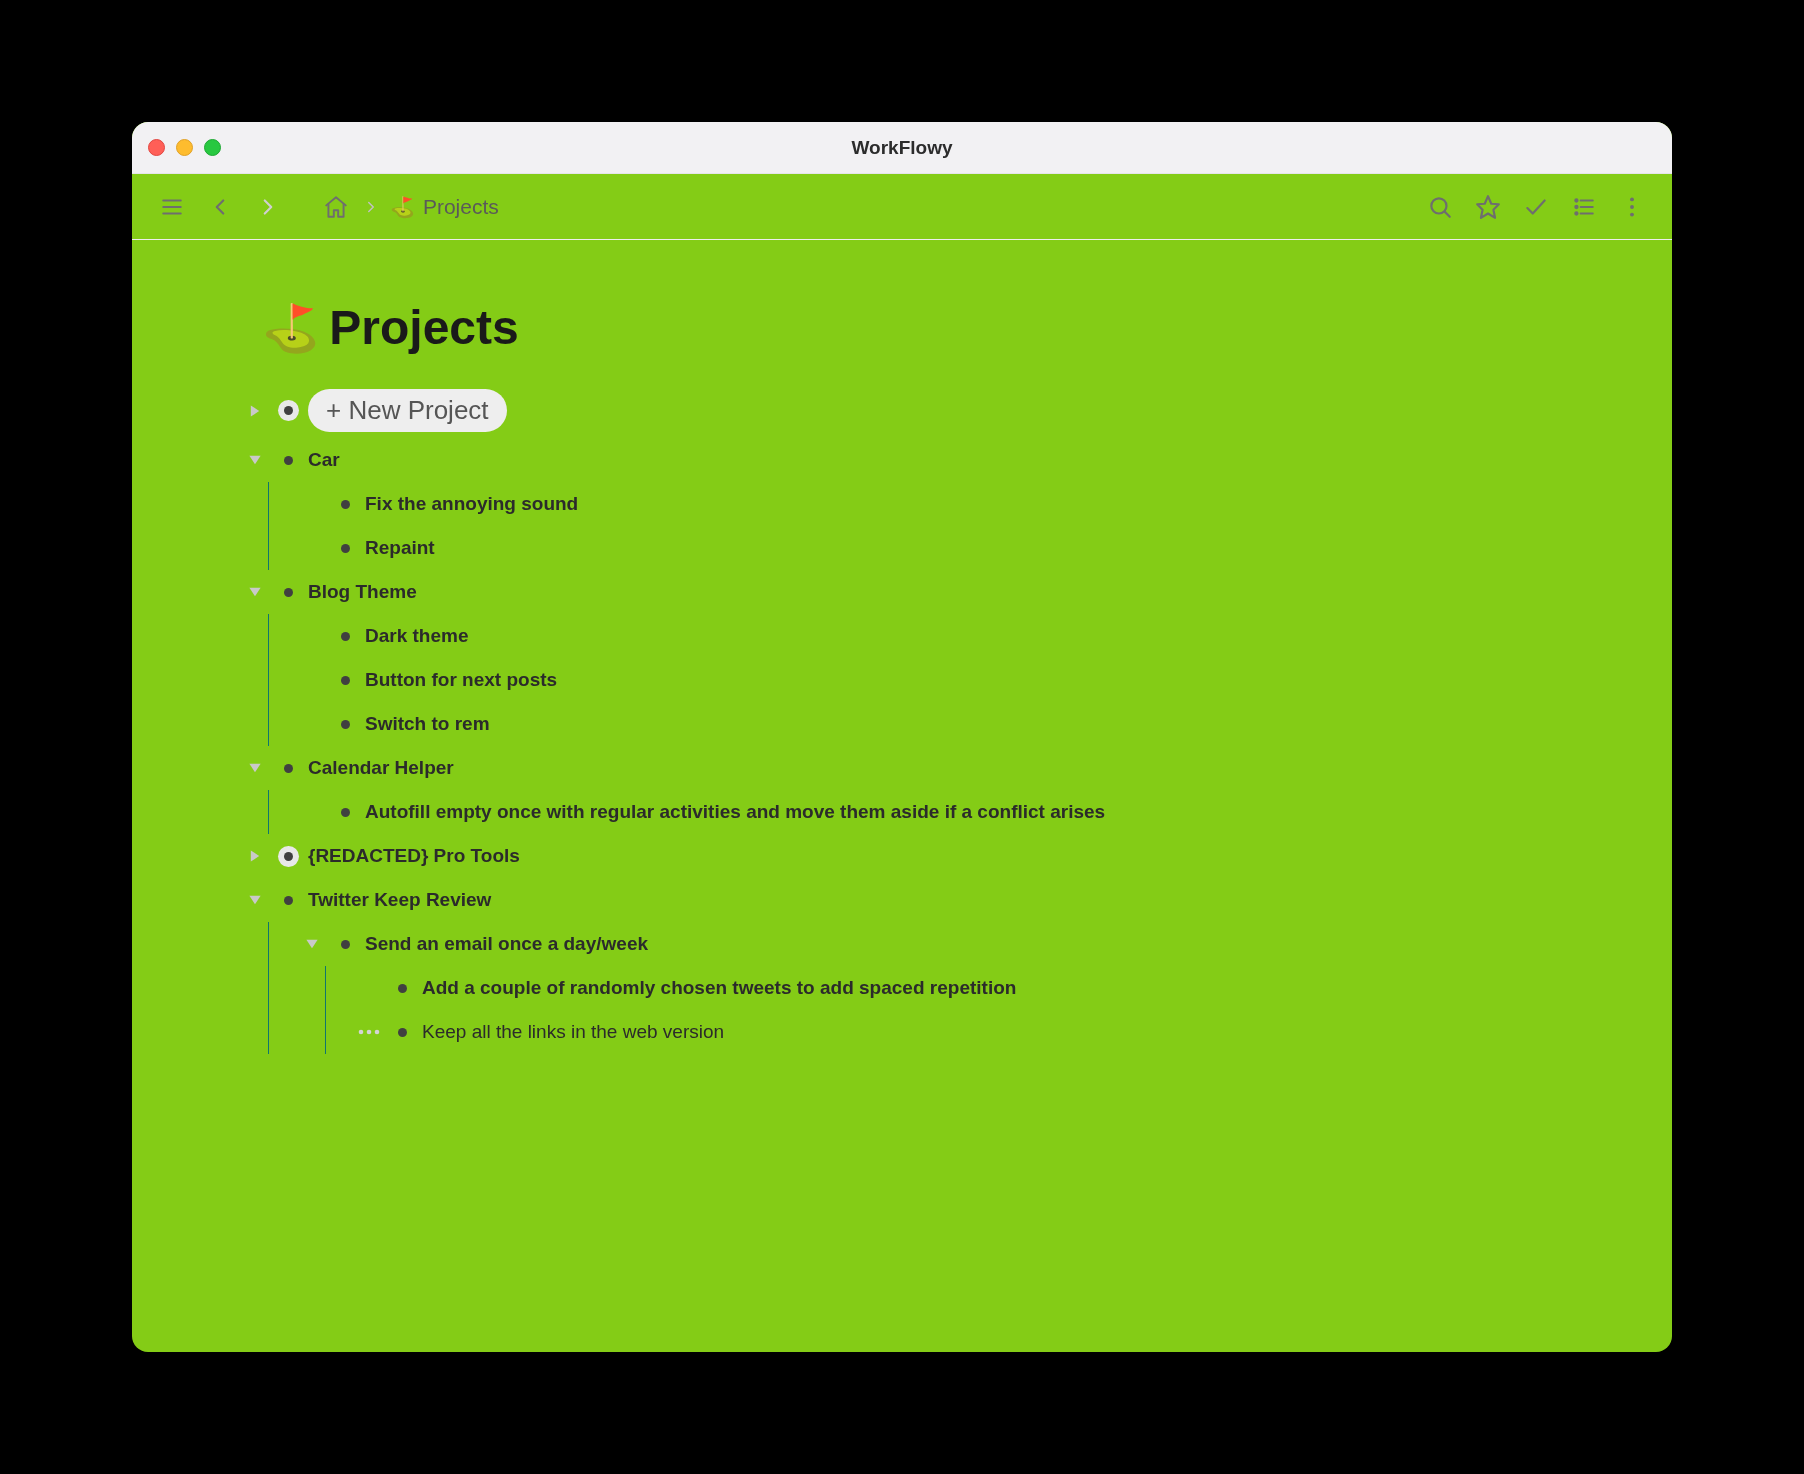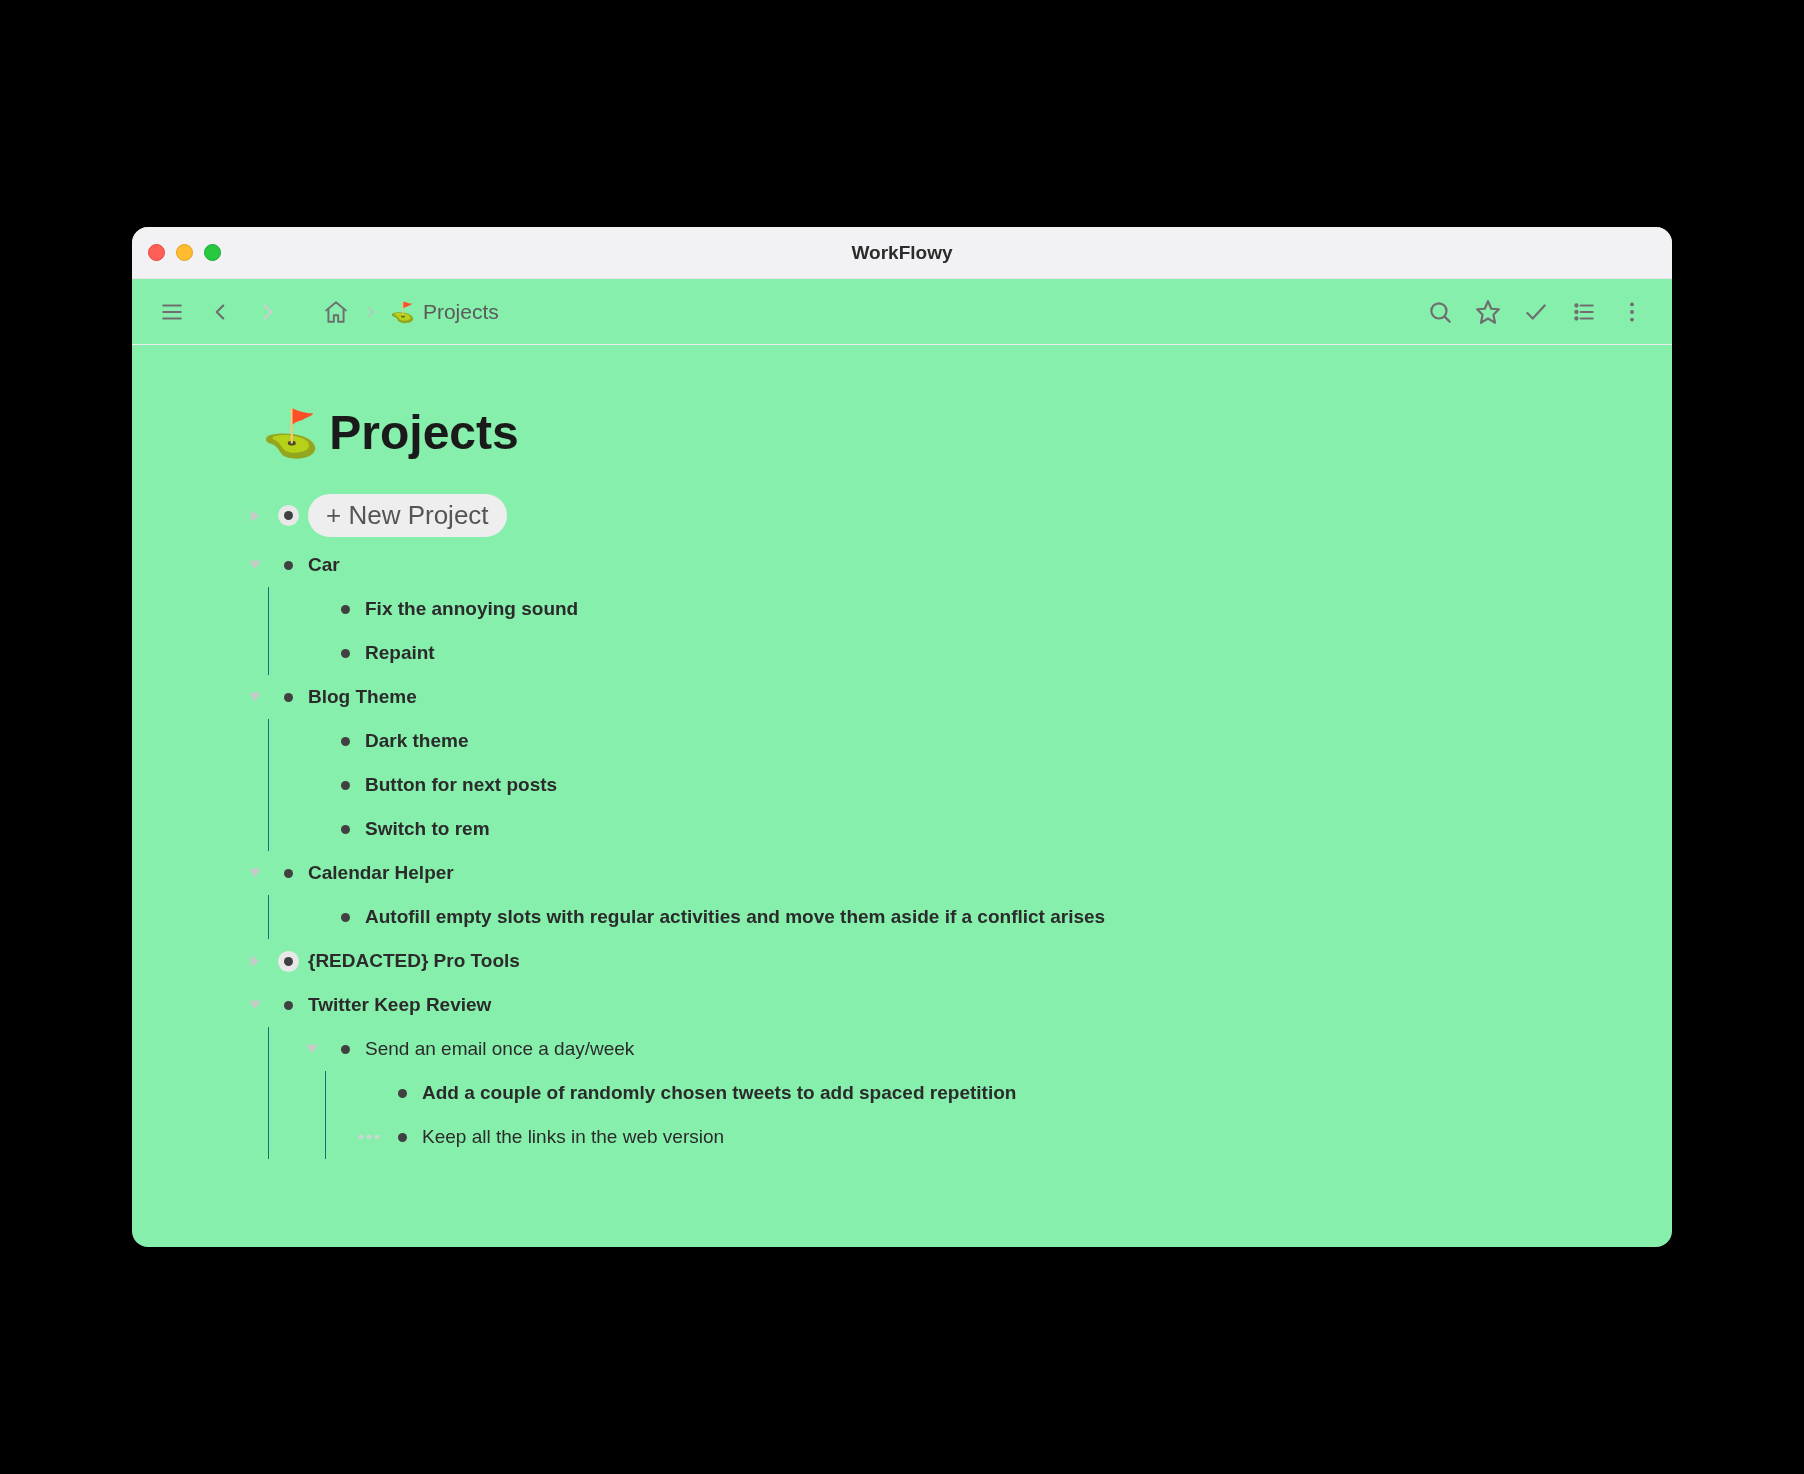--- a/index.html
+++ b/index.html
@@ -8,22 +8,22 @@
       background: #000;
       font-family: -apple-system, BlinkMacSystemFont, "Segoe UI", Helvetica, Arial, sans-serif;
       display: flex;
       align-items: center;
       justify-content: center;
       width: 1804px;
       height: 1474px;
     }
     .window {
       width: 1540px;
-      height: 1020px;
-      background: #86efac;
+      height: 1230px;
+      background: #84cc16;
       border-radius: 16px;
       overflow: hidden;
       box-shadow: 0 30px 80px rgba(0,0,0,.5);
       display: flex;
       flex-direction: column;
     }
     
     .titlebar {
       height: 52px;
       background: #f2f1f3;
@@ -325,21 +325,21 @@
             </div>
           <div class="label">Calendar Helper</div>
         </div>
         <div class="children">
           <div class="node">
               <div class="row">
             <div class="handle"></div>
             <div class="bullet">
                   <div class="dotc"></div>
                 </div>
-            <div class="label">Autofill empty slots with regular activities and move them aside if a conflict arises</div>
+            <div class="label">Autofill empty once with regular activities and move them aside if a conflict arises</div>
           </div>
             </div>
         </div>
       </div>
 
       <div class="node bold">
         <div class="row">
           <div class="handle">
             <svg viewBox="0 0 10 10" fill="currentColor">
                 <polygon points="2,1 8,5 2,9"></polygon>
@@ -369,21 +369,21 @@
           <div class="node has-children">
             <div class="row">
               <div class="handle">
                 <svg viewBox="0 0 10 10" fill="currentColor">
                     <polygon points="1,2 9,2 5,8"></polygon>
                   </svg>
               </div>
               <div class="bullet">
                   <div class="dotc"></div>
                 </div>
-              <div class="label" style="font-weight:400">Send an email once a day/week</div>
+              <div class="label" style="font-weight:700">Send an email once a day/week</div>
             </div>
             <div class="children">
               <div class="node">
                   <div class="row">
                 <div class="handle"></div>
                 <div class="bullet">
                       <div class="dotc"></div>
                     </div>
                 <div class="label" style="font-weight:700">Add a couple of randomly chosen tweets to add spaced repetition</div>
               </div>

